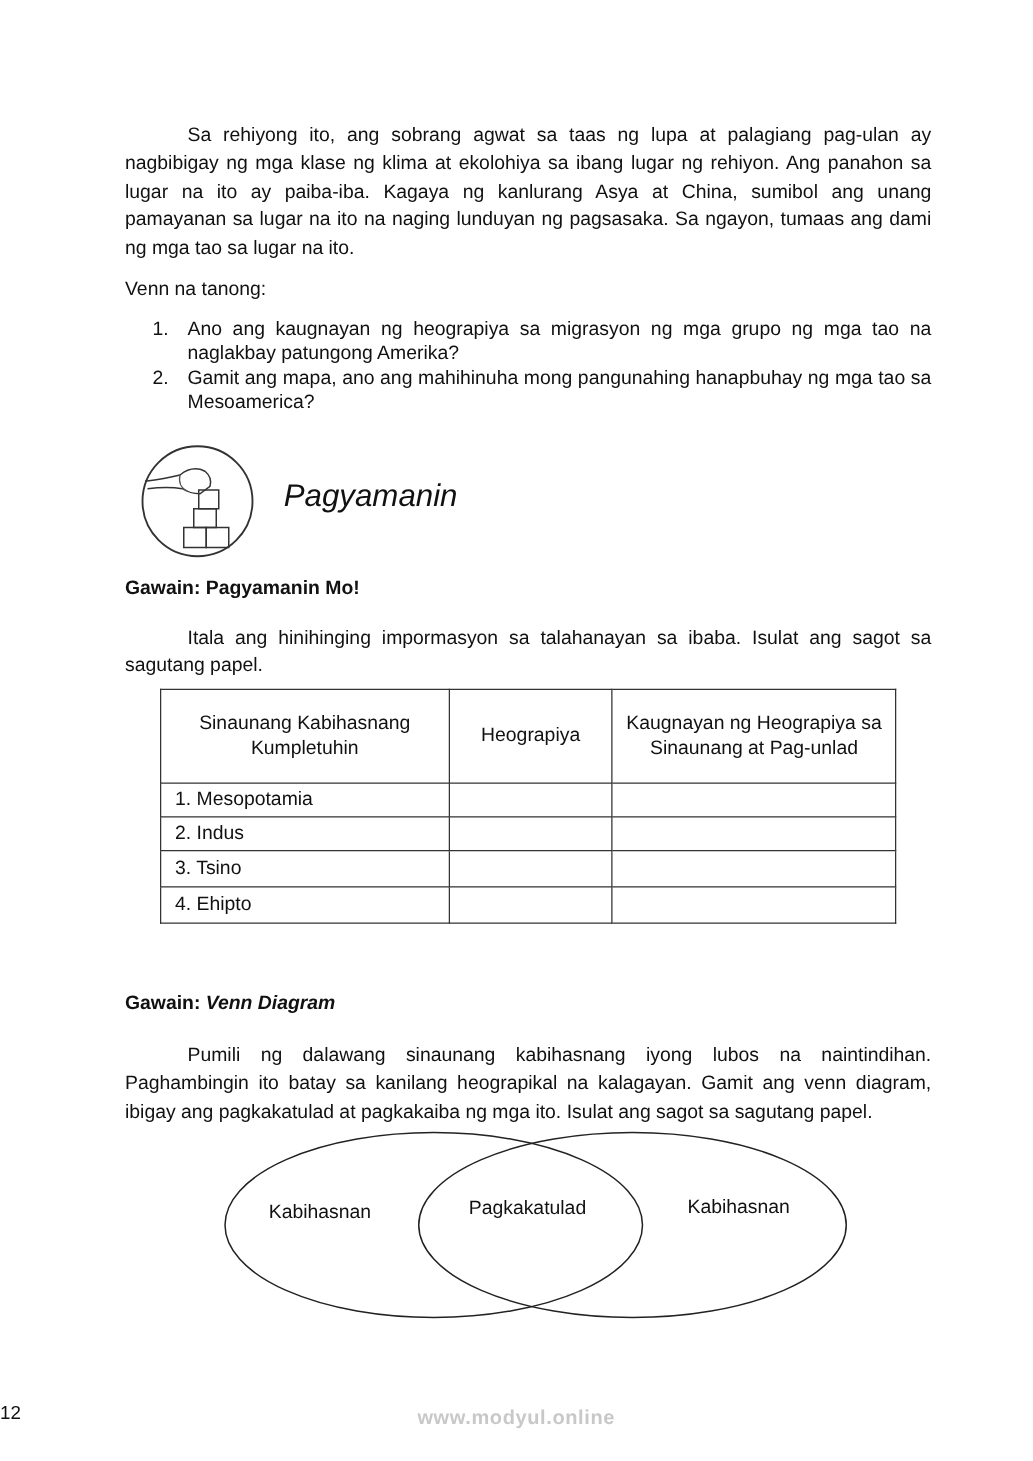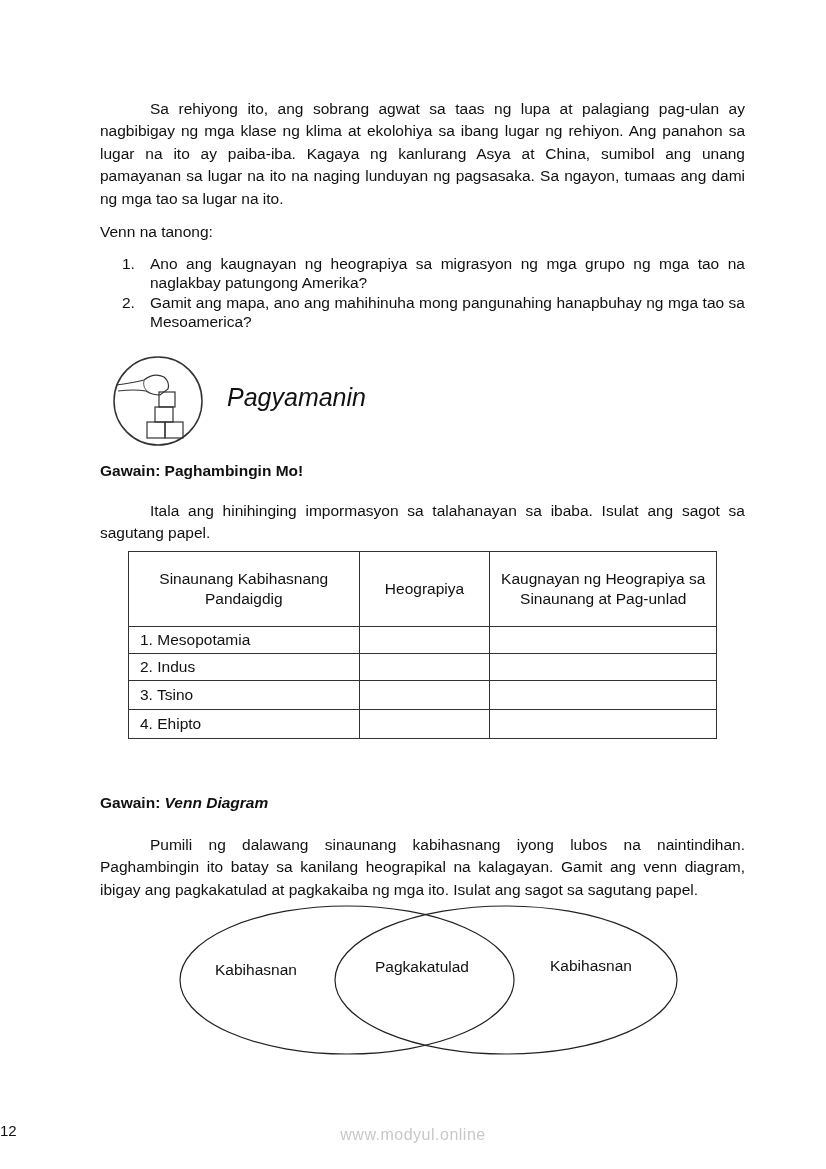--- a/index.html
+++ b/index.html
@@ -21,21 +21,21 @@
   table.grid { position: absolute; left: 128px; top: 551px; width: 589px; border-collapse: collapse;
                font-size: 15.5px; }
   table.grid th, table.grid td { border: 1.5px solid #333; padding: 0 7px; }
   table.grid th { font-weight: normal; text-align: center; height: 74px; line-height: 20px; }
   table.grid td { height: 26px; padding-left: 11px; }
   .venn { position: absolute; left: 175px; top: 900px; width: 510px; height: 160px; }
   .venn-label { position: absolute; font-size: 15.5px; margin: 0; }
   .pageno { position: absolute; left: 0; width: 826px; top: 1122px; text-align: left;
             font-size: 15px; }
   .watermark { position: absolute; left: 0; width: 826px; top: 1126px; text-align: center;
-               font-size: 16px; color: #c8c8c8; letter-spacing: 0.5px; }
+               font-size: 16px; color: #c8c8c8; letter-spacing: 0.5px; font-weight: bold; }
 </style>
 </head>
 <body>
 
 <p class="para indent" style="top:98px;">Sa rehiyong ito, ang sobrang agwat sa taas ng lupa at palagiang pag-ulan ay nagbibigay ng mga klase ng klima at ekolohiya sa ibang lugar ng rehiyon. Ang panahon sa lugar na ito ay paiba-iba. Kagaya ng kanlurang Asya at China, sumibol ang unang pamayanan sa lugar na ito na naging lunduyan ng pagsasaka. Sa ngayon, tumaas ang dami ng mga tao sa lugar na ito.</p>
 
 <p class="label" style="top:223px;">Venn na tanong:</p>
 
 <ol class="qlist" style="top:254px;">
   <li>
@@ -56,34 +56,34 @@
     <rect x="43" y="52" width="18" height="15" fill="none" stroke="#333" stroke-width="1.2"></rect>
     <rect x="47" y="37" width="16" height="15" fill="none" stroke="#333" stroke-width="1.2"></rect>
     <path d="M4 30 Q20 28 32 25 Q42 17 52 22 Q58 27 56 34 L48 40 Q40 40 34 36 Q22 34 6 36" fill="none" stroke="#333" stroke-width="1.2"></path>
     <path d="M32 25 Q30 34 38 38" fill="none" stroke="#555" stroke-width="1"></path>
   </svg>
 </div>
 <p class="section-title">Pagyamanin</p>
 
 <p class="label bold" style="top:462px;">
   <span>Gawain:</span>
-  <span>Paghambingin Mo!</span>
+  <span>Pagyamanin Mo!</span>
 </p>
 
 <p class="para indent" style="top:500px;">Itala ang hinihinging impormasyon sa talahanayan sa ibaba. Isulat ang sagot sa sagutang papel.</p>
 
 <table class="grid">
   <colgroup>
       <col style="width:231px">
       <col style="width:131px">
       <col style="width:227px">
     </colgroup>
   <thead>
     <tr>
-      <th>Sinaunang Kabihasnang Pandaigdig</th>
+      <th>Sinaunang Kabihasnang Kumpletuhin</th>
       <th>Heograpiya</th>
       <th>Kaugnayan ng Heograpiya sa Sinaunang at Pag-unlad</th>
     </tr>
   </thead>
   <tbody>
     <tr>
       <td>1. Mesopotamia</td>
       <td></td>
       <td></td>
     </tr>

